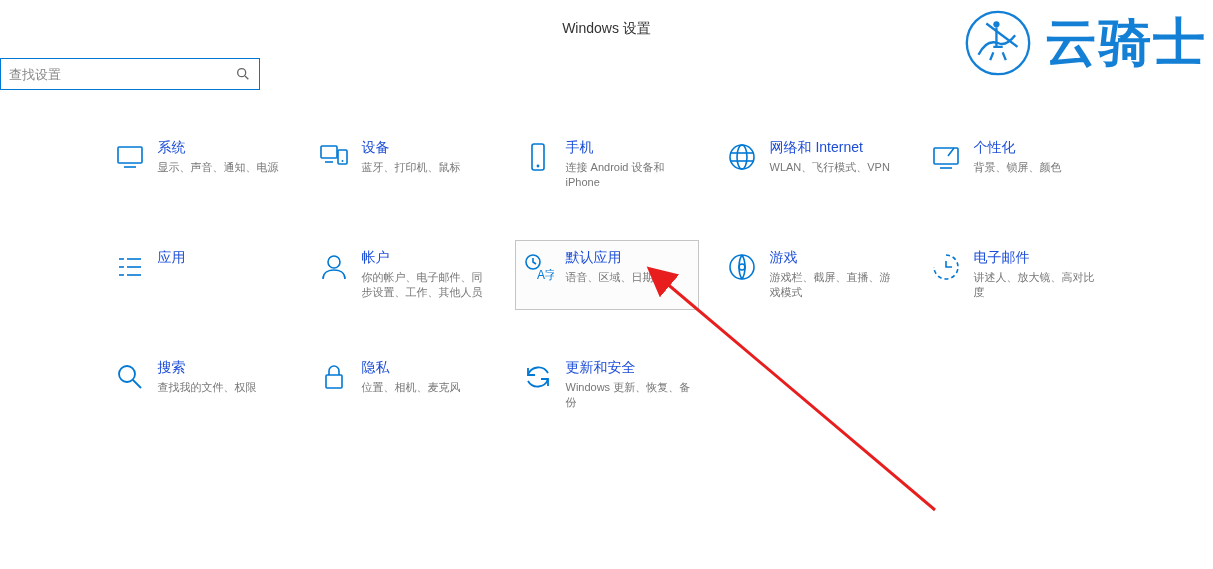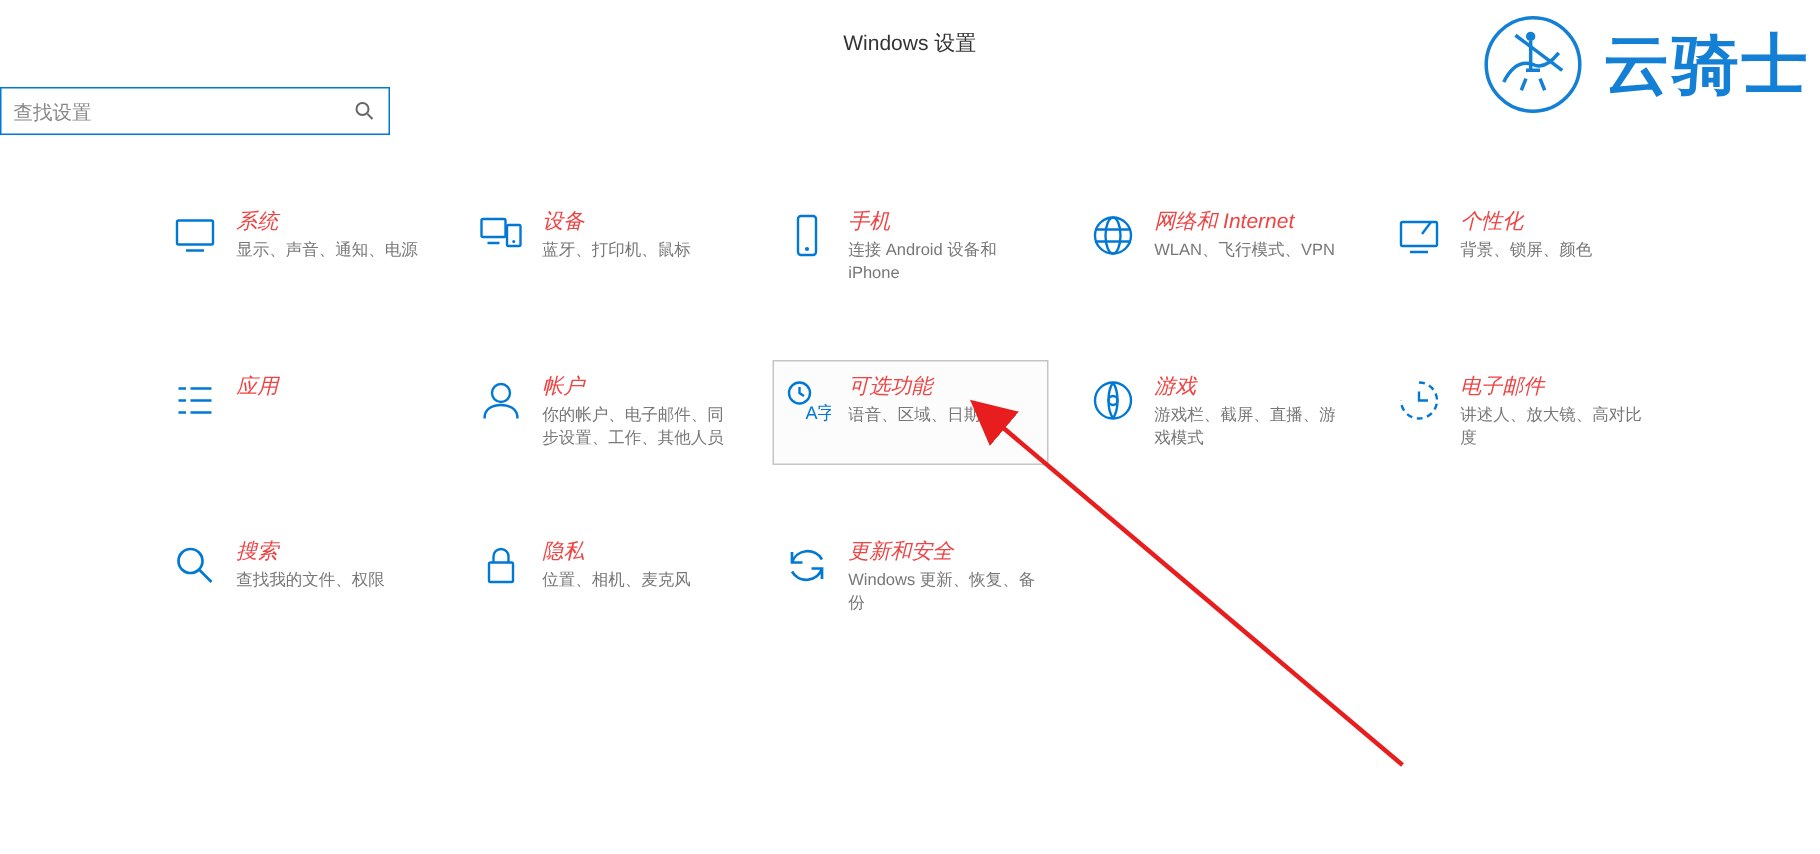--- a/index.html
+++ b/index.html
@@ -71,42 +71,41 @@
       height: 32px;
       color: #0078d4;
       flex-shrink: 0;
       margin-right: 12px;
       margin-top: 2px;
       text-align: right;
     }
     .tile-text { flex: 1; }
     .tile-title {
       font-size: 14px;
-      color: #ef4444;
+      color: #1d4ed8;
       margin-bottom: 3px;
-      font-style: italic;
     }
     .tile-desc {
       font-size: 11px;
       color: #777;
       line-height: 1.4;
     }
     svg { display: block; }
     .arrow {
       position: absolute;
       pointer-events: none;
     }
     .watermark {
       position: absolute;
       top: 4px;
       right: 6px;
       display: flex;
       align-items: center;
       color: #1380d6;
-      font-size: 44px;
+      font-size: 52px;
       font-weight: 700;
       font-family: "Microsoft YaHei", sans-serif;
       letter-spacing: 2px;
       gap: 8px;
     }
     .watermark svg { width: 78px; height: 78px; }
   </style>
 </head>
 <body>
 
@@ -227,21 +226,21 @@
 
   <div class="tile highlight">
     <span class="tile-icon">
       <svg viewBox="0 0 32 32" fill="none" stroke="currentColor" stroke-width="1.6">
         <circle cx="11" cy="11" r="7"></circle>
           <path d="M11 7 L11 11 L14 13"></path>
         <text x="15" y="28" font-size="12" fill="currentColor" stroke="none">A字</text>
       </svg>
     </span>
     <div class="tile-text">
-      <div class="tile-title">可选功能</div>
+      <div class="tile-title">默认应用</div>
       <div class="tile-desc">语音、区域、日期</div>
     </div>
   </div>
 
   <div class="tile">
     <span class="tile-icon">
       <svg viewBox="0 0 32 32" fill="none" stroke="currentColor" stroke-width="1.6">
         <circle cx="16" cy="16" r="12"></circle>
           <path d="M16 4 C12 10 12 22 16 28 M16 4 C20 10 20 22 16 28"></path>
         <circle cx="16" cy="16" r="3"></circle>

